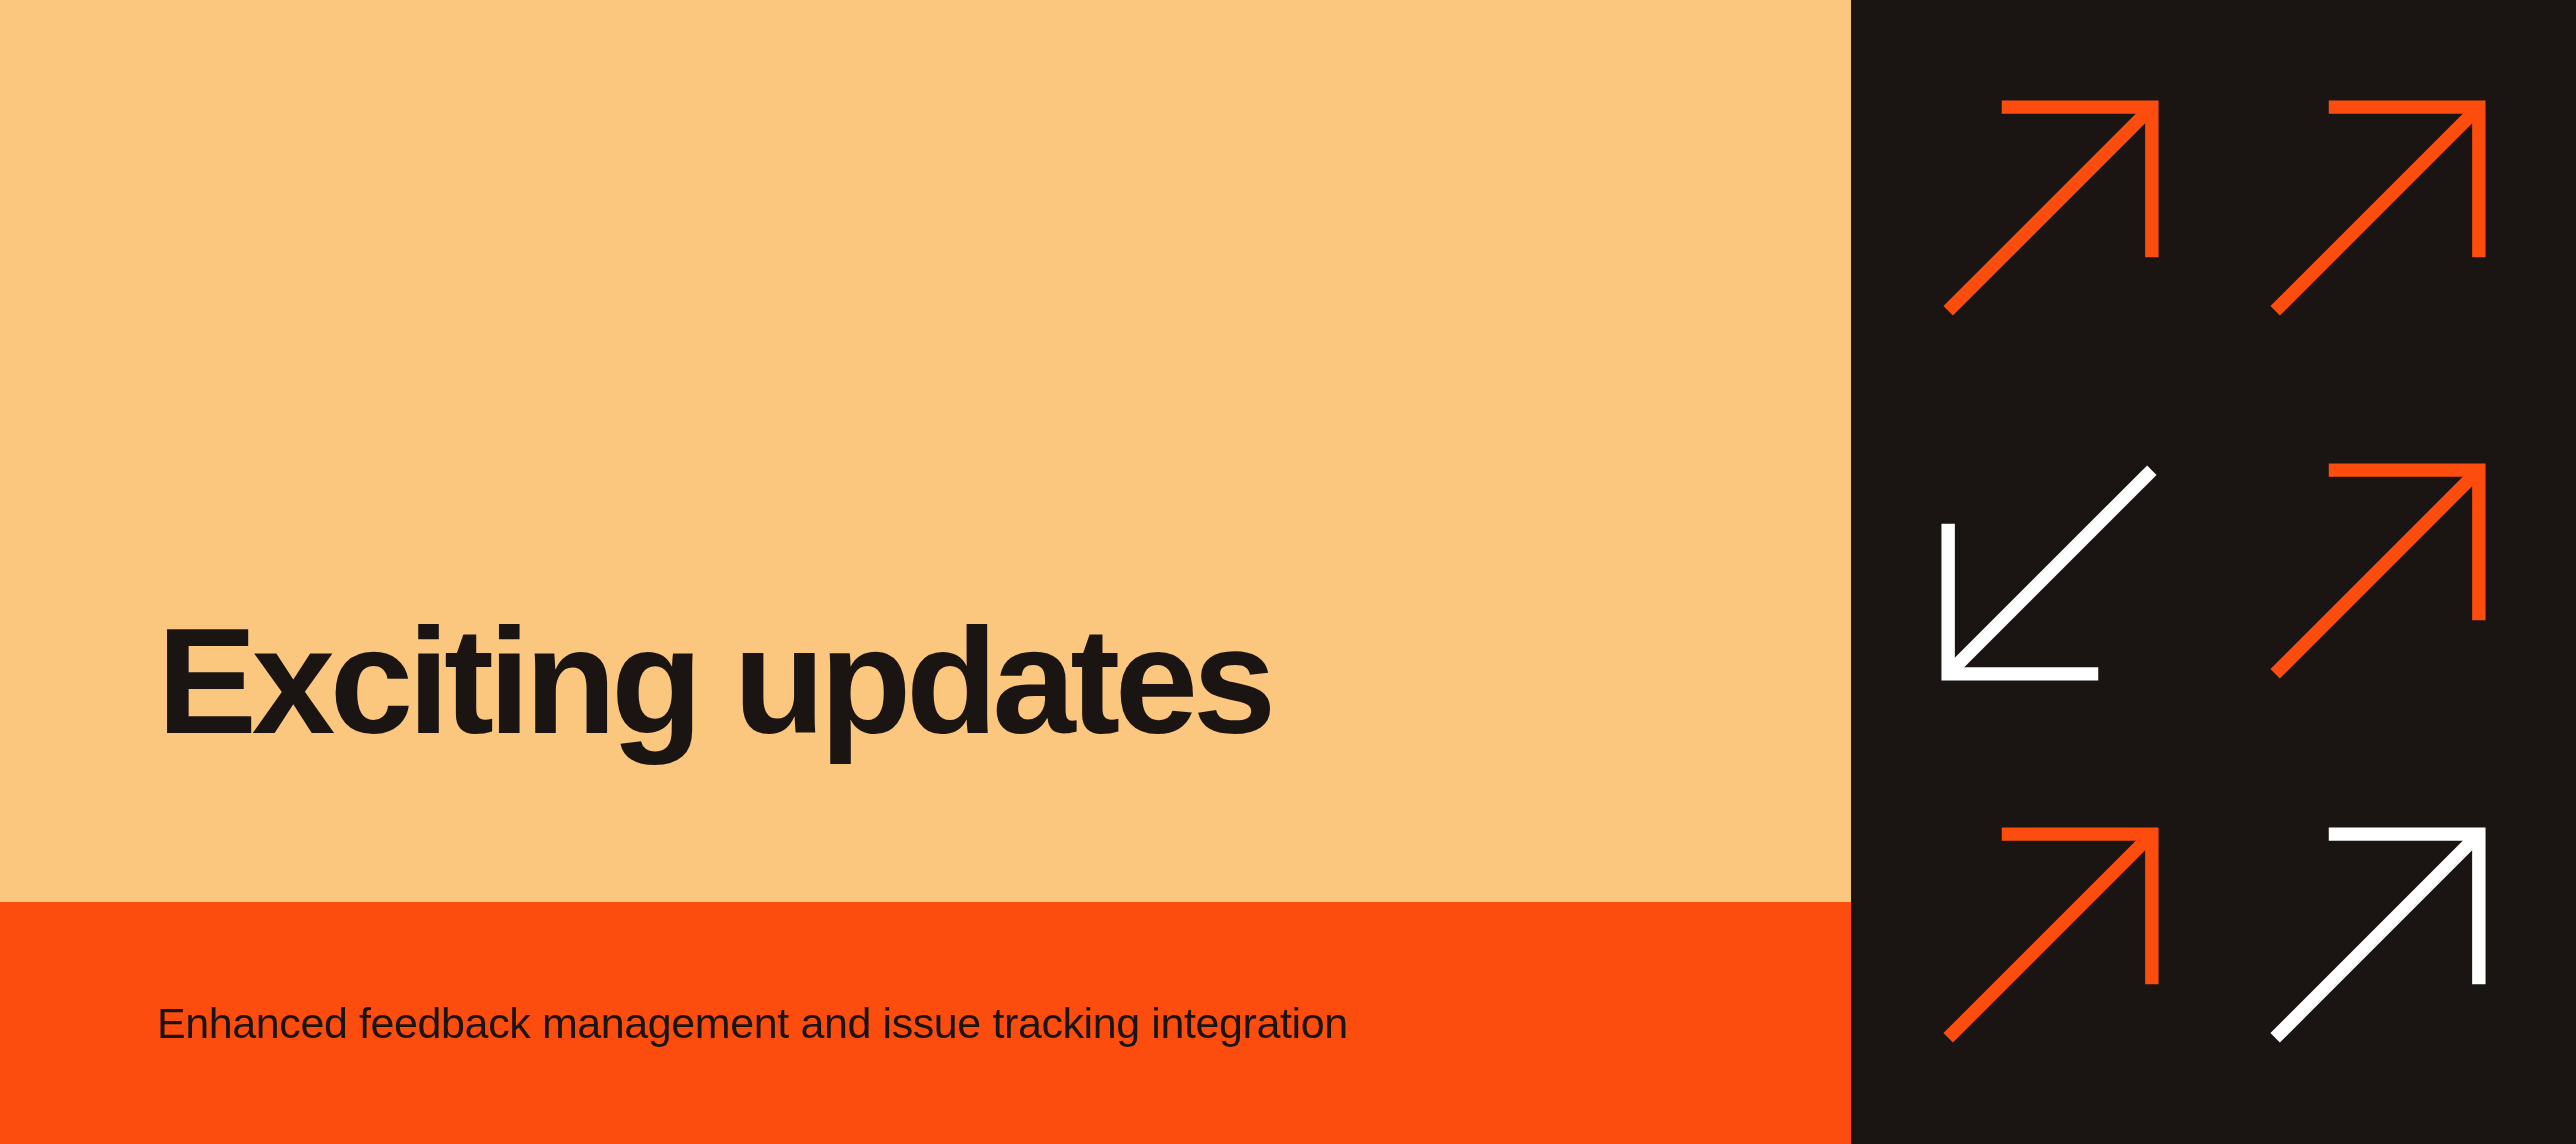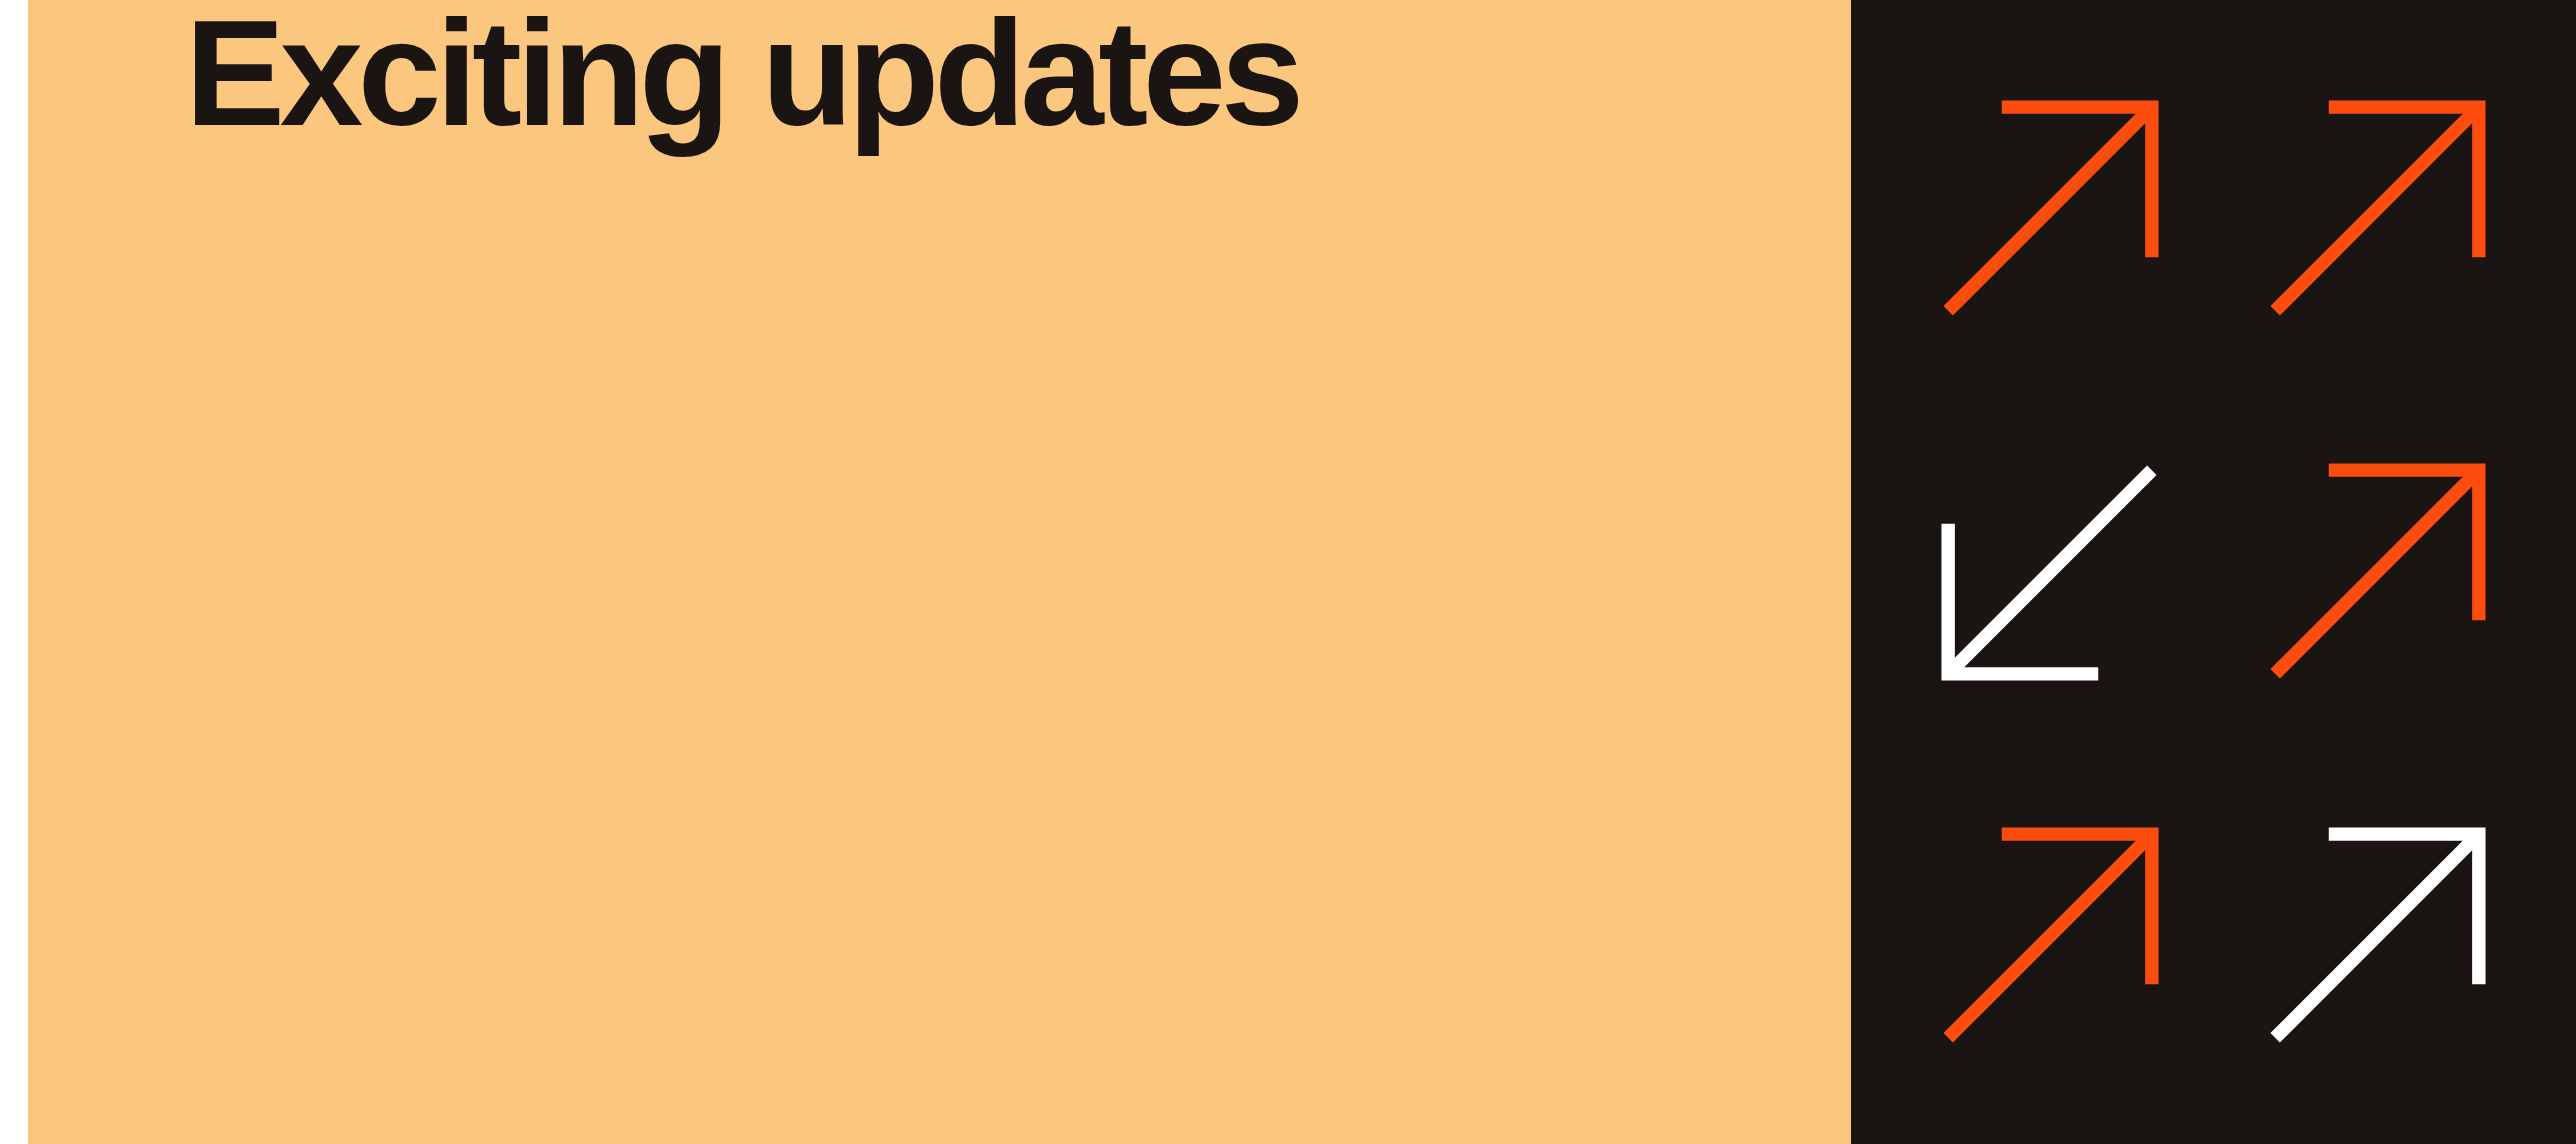--- a/index.html
+++ b/index.html
@@ -17,24 +17,23 @@
   .left-panel {
     width: 1852px;
     height: 1145px;
     display: flex;
     flex-direction: column;
   }
   .top-section {
     background: #fbc77f;
     flex: 1;
     display: flex;
-    align-items: flex-start;
+    align-items: flex-end;
     padding-left: 157px;
     padding-right: 89px;
-    margin-left: 28px;
   }
   .headline {
     color: #1a1513;
     font-weight: 700;
     font-size: 150px;
     line-height: 0.98;
     letter-spacing: -5.4px;
   }
   .bottom-section {
     background: #fc4d0e;
@@ -74,20 +73,23 @@
 </head>
 <body>
 
 <div class="left-panel">
   <div class="top-section">
     <h1 class="headline">
       <span>Exciting updates</span><br>
       <br>
     </h1>
   </div>
+  <div class="bottom-section">
+    <p class="subhead">Enhanced feedback management and issue tracking integration</p>
+  </div>
 </div>
 
 <div class="right-panel">
   <div class="arrow-cell">
     <svg viewBox="0 0 100 100" fill="none" stroke-width="5" stroke-linecap="butt" stroke="#fc4d0e">
       <line x1="12" y1="88" x2="86" y2="14"></line>
       <polyline points="32,12 88,12 88,68"></polyline>
     </svg>
   </div>
   <div class="arrow-cell">

